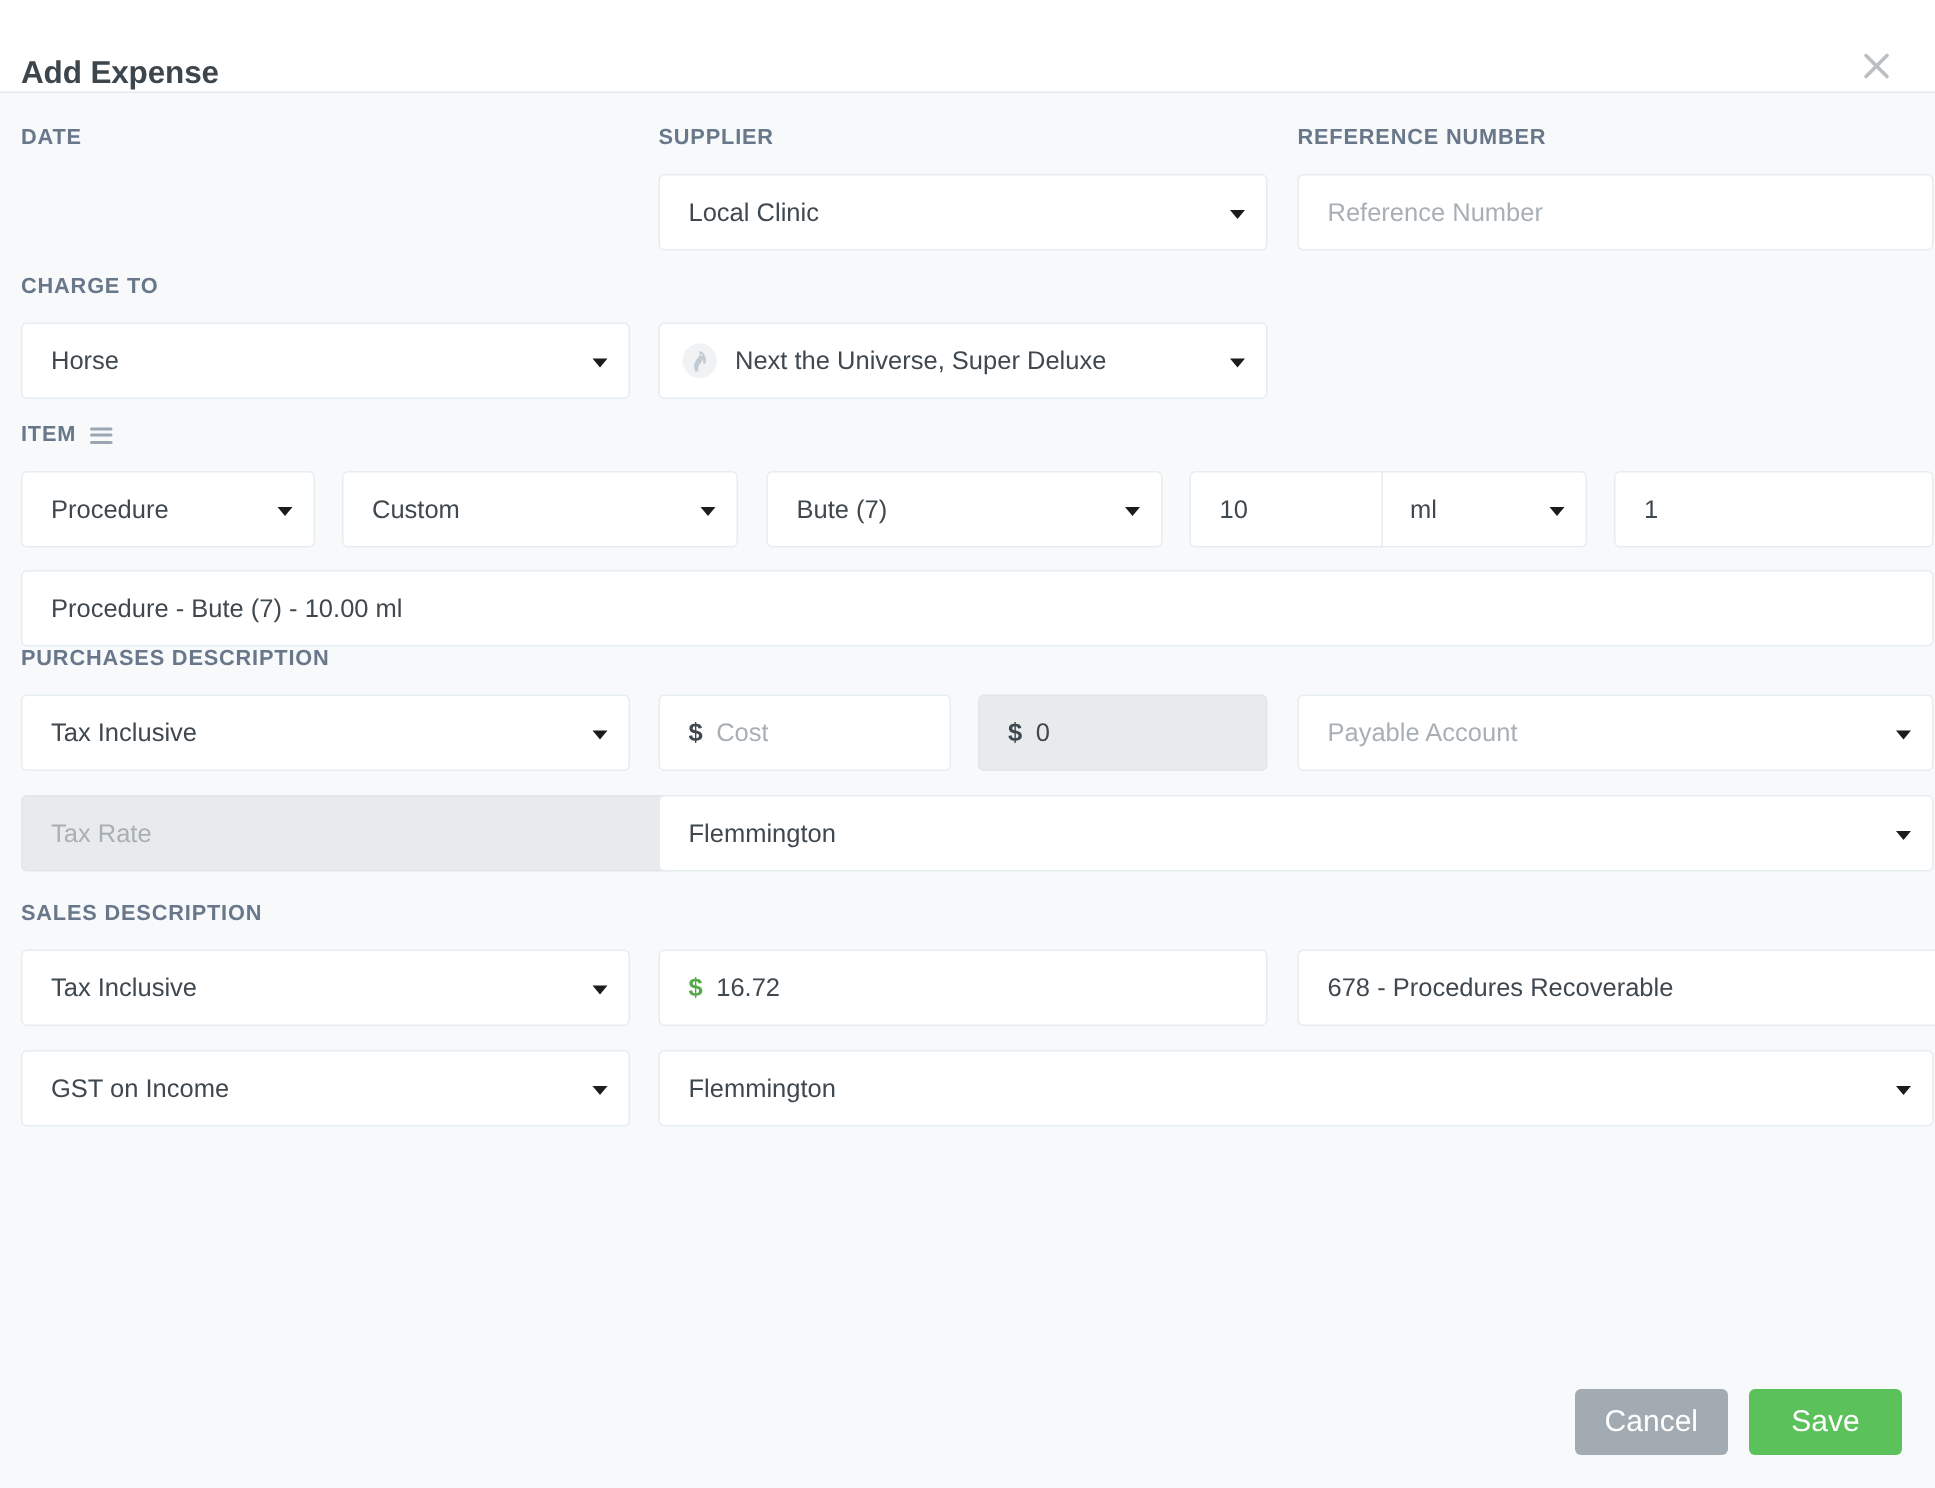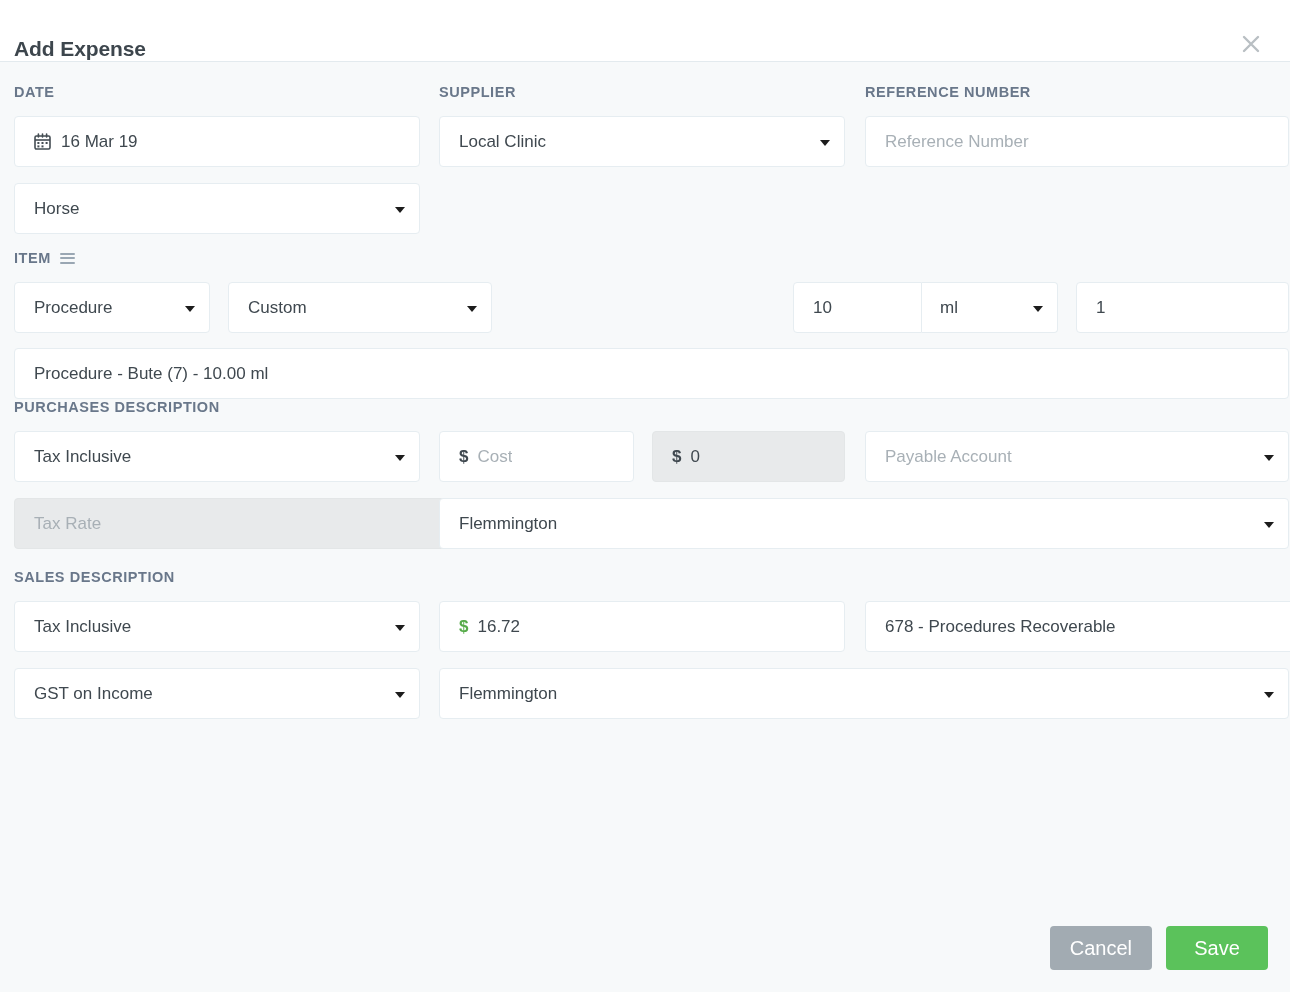--- a/index.html
+++ b/index.html
@@ -160,53 +160,58 @@
       </div>
       <div class="section-label abs" style="left:425px;">
         <span>SUPPLIER</span>
       </div>
       <div class="section-label abs" style="left:851px;">
         <span>REFERENCE NUMBER</span>
       </div>
     </div>
 
     <div style="position:relative;height:51px;margin-bottom:16px;">
-      <div class="field abs" style="left:0px;width:406px;">
-        <span class="cal-icon">
-          <svg width="17" height="17" viewBox="0 0 17 17" aria-hidden="true">
-            <rect x="1" y="3" width="15" height="13" rx="1.4" fill="none" stroke="#444d53" stroke-width="1.6"></rect>
-            <path d="M1 7 H16" stroke="#444d53" stroke-width="1.6"></path>
-            <path d="M4.4 1 V4 M8.5 1 V4 M12.6 1 V4" stroke="#444d53" stroke-width="1.6" stroke-linecap="round"></path>
-            <rect x="3.4" y="9" width="2" height="2" fill="#444d53"></rect>
-            <rect x="7.5" y="9" width="2" height="2" fill="#444d53"></rect>
-            <rect x="11.6" y="9" width="2" height="2" fill="#444d53"></rect>
-            <rect x="3.4" y="12.4" width="2" height="2" fill="#444d53"></rect>
-            <rect x="7.5" y="12.4" width="2" height="2" fill="#444d53"></rect>
-          </svg>
-        </span>
-        <span class="val">16 Mar 19</span>
-      </div>
 
       <div class="field select abs" style="left:425px;width:406px;">
         <span class="val">Local Clinic</span>
         <span class="caret"></span>
       </div>
 
       <div class="field abs" style="left:851px;width:424px;">
         <span class="val ph">Reference Number</span>
       </div>
     </div>
 
+    <div class="labels-row">
+      <div class="section-label abs" style="left:0px;">
+        <span>CHARGE TO</span>
+      </div>
+    </div>
 
     <div style="position:relative;height:51px;margin-bottom:16px;">
       <div class="field select abs" style="left:0px;width:406px;">
         <span class="val">Horse</span>
         <span class="caret"></span>
       </div>
 
+      <div class="field select abs" style="left:425px;width:406px;padding-left:14px;">
+        <span class="horse-icon">
+          <svg width="25" height="25" viewBox="0 0 25 25" aria-hidden="true">
+            <circle cx="12.5" cy="12.5" r="11.5" fill="#f0f2f4"></circle>
+            <path d="M9.6 19.6 C8.2 16.8 8.4 14.4 9.9 12.3 C10.8 11.0 11.6 10.2 12.2 9.0
+                     C12.6 8.1 12.5 7.1 12.0 6.2 C13.2 6.0 14.3 6.6 15.1 7.6
+                     C15.9 8.6 16.3 9.9 16.5 11.2 C16.7 12.5 16.6 13.7 16.1 14.6
+                     L14.6 14.0 C14.9 13.1 14.9 12.2 14.6 11.4 C14.3 12.6 13.6 13.6 12.7 14.5
+                     C11.6 15.6 11.1 17.3 11.6 19.6 Z" fill="#c3cbd2"></path>
+            <circle cx="13.6" cy="8.6" r="0.65" fill="#f0f2f4"></circle>
+          </svg>
+        </span>
+        <span class="val">Next the Universe, Super Deluxe</span>
+        <span class="caret"></span>
+      </div>
     </div>
 
     <div class="labels-row">
       <div class="section-label abs" style="left:0px;">
         <span>ITEM</span>
         <span class="hamburger-icon">
           <i></i>
             <i></i>
             <i></i>
         </span>
@@ -217,20 +222,24 @@
       <div class="field select abs" style="left:0px;width:196px;">
         <span class="val">Procedure</span>
         <span class="caret"></span>
       </div>
 
       <div class="field select abs" style="left:214px;width:264px;">
         <span class="val">Custom</span>
         <span class="caret"></span>
       </div>
 
+      <div class="field select abs" style="left:497px;width:264px;">
+        <span class="val">Bute (7)</span>
+        <span class="caret"></span>
+      </div>
 
       <div class="field abs" style="left:779px;width:129px;border-top-right-radius:0;border-bottom-right-radius:0;">
         <span class="val">10</span>
       </div>
 
       <div class="field select abs" style="left:908px;width:136px;border-left:none;border-top-left-radius:0;border-bottom-left-radius:0;padding-left:18px;">
         <span class="val">ml</span>
         <span class="caret"></span>
       </div>
 

